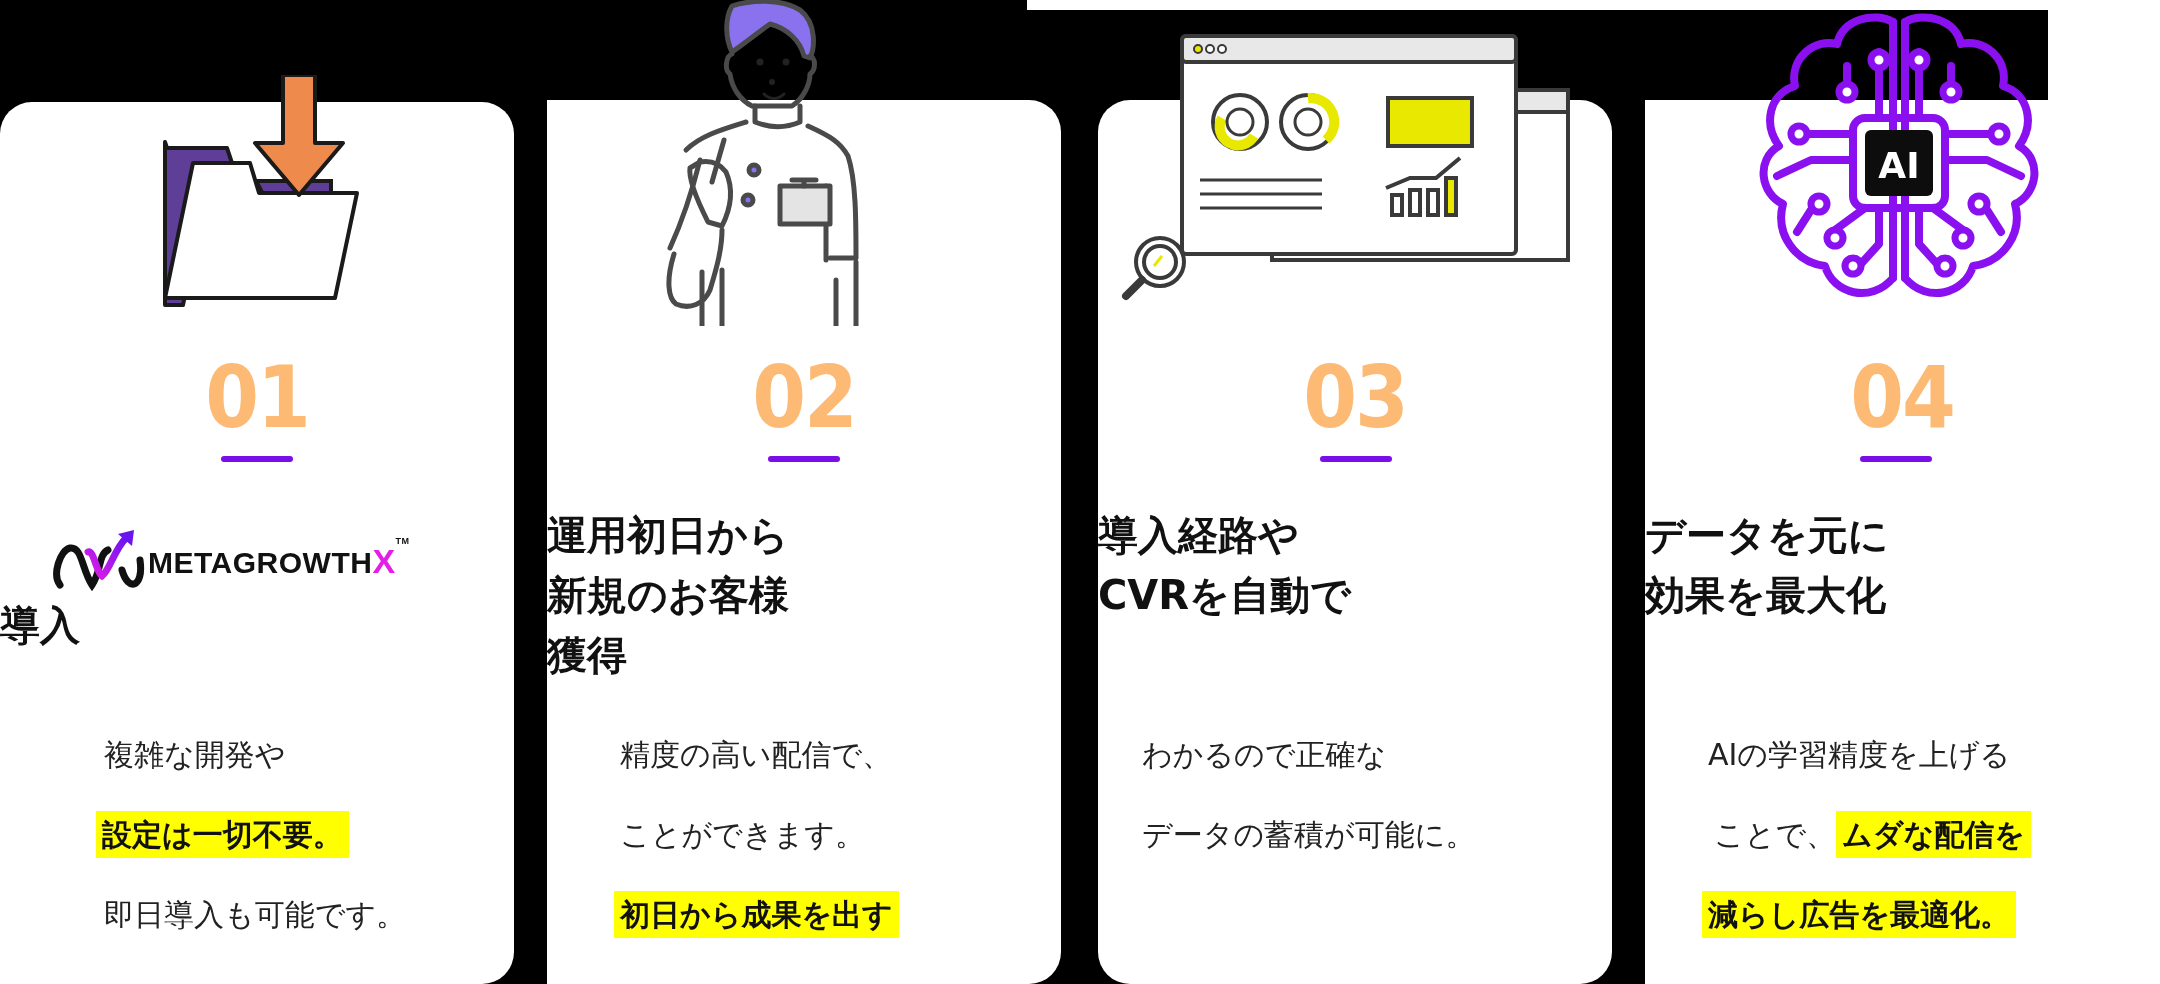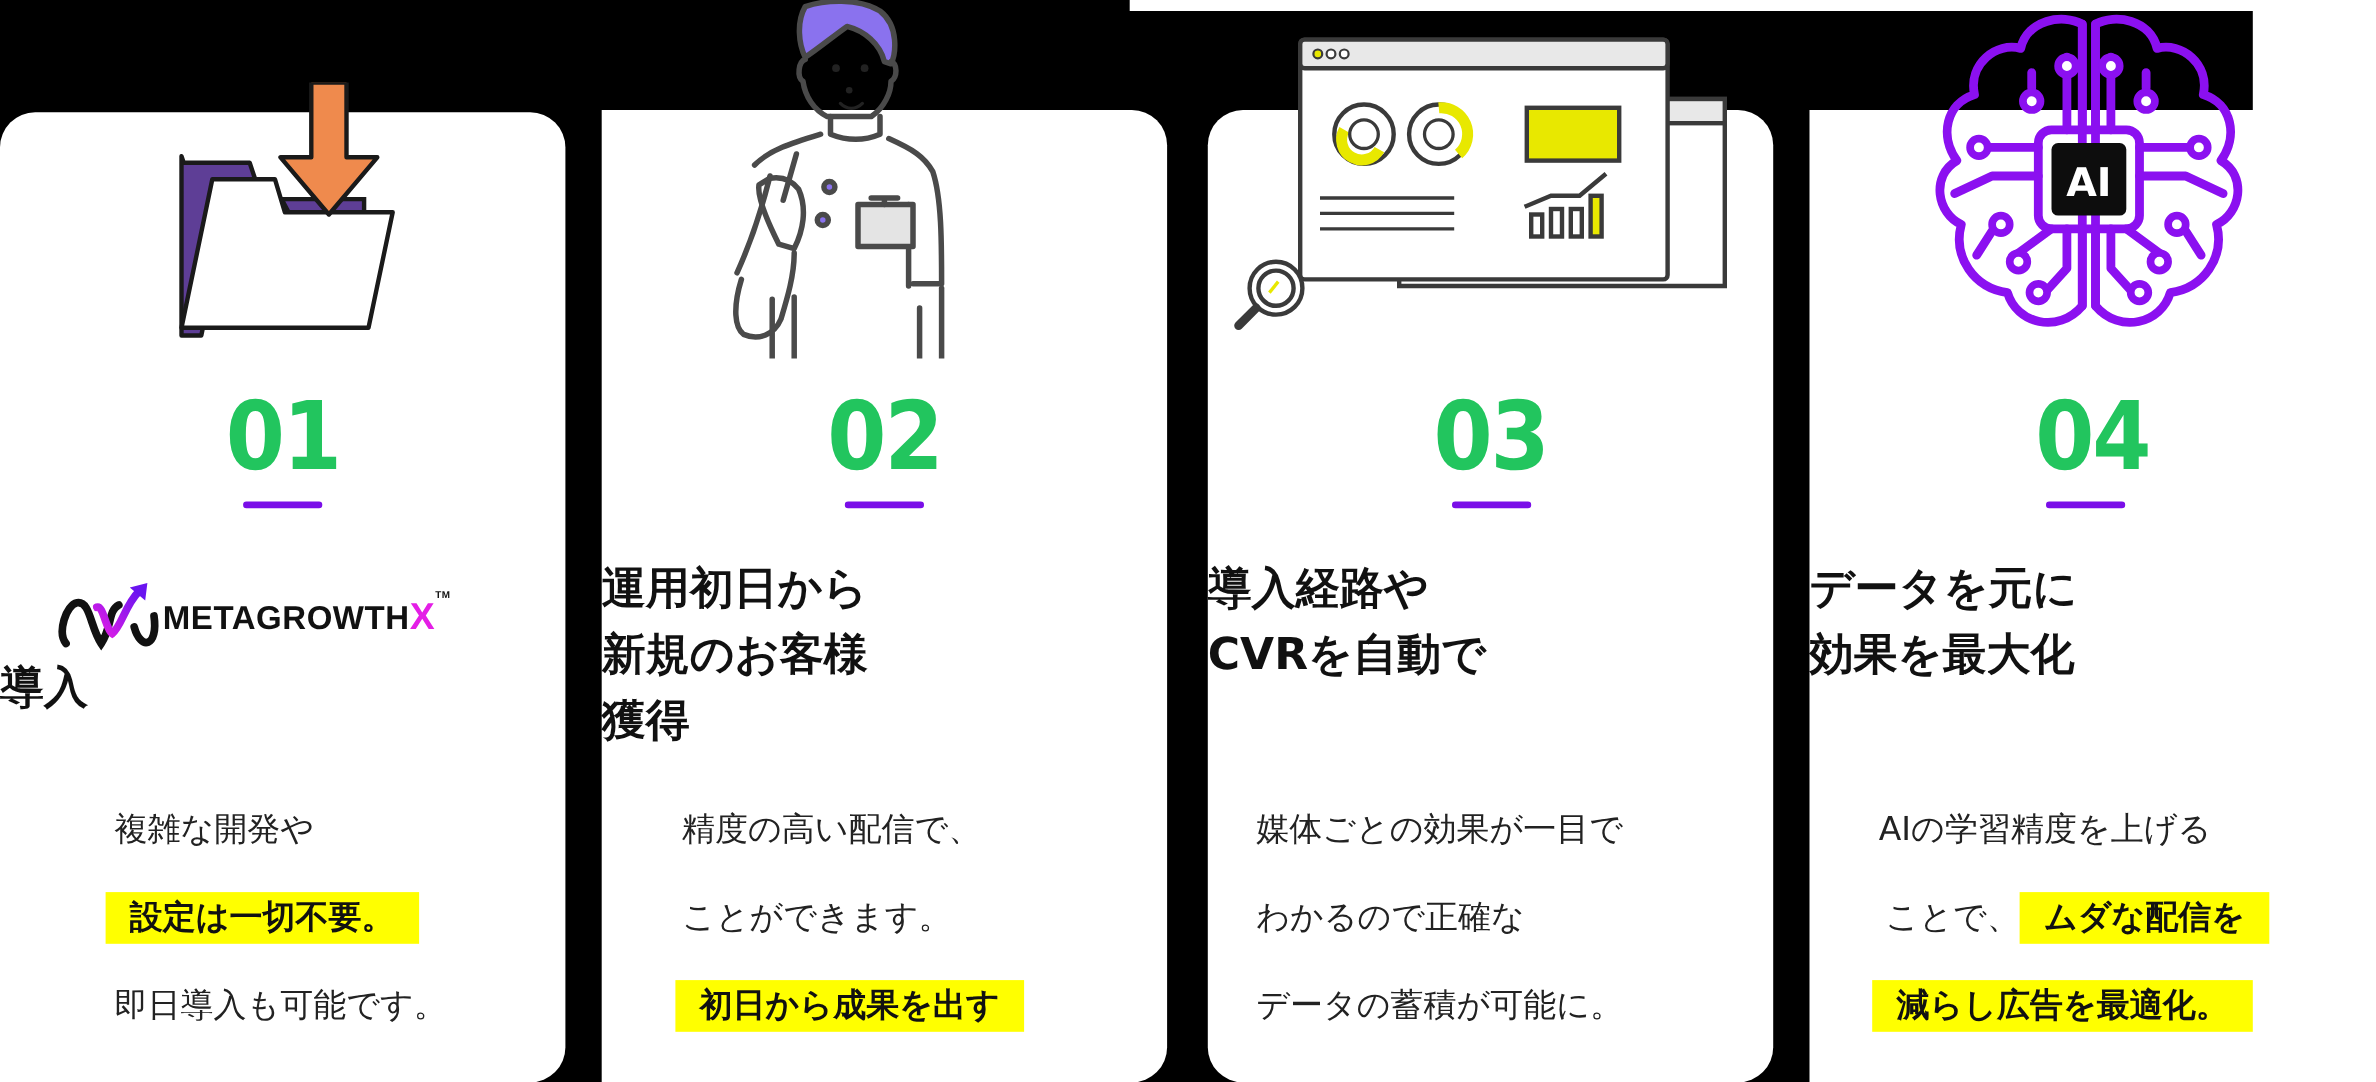--- a/index.html
+++ b/index.html
@@ -5,25 +5,25 @@
   html,body{margin:0;padding:0;}
   body{width:2160px;height:984px;background:#000;position:relative;overflow:hidden;font-family:"DejaVu Sans","Liberation Sans",sans-serif;}
   .strip-top{position:absolute;left:1027px;top:0;width:1133px;height:10px;background:#fff;}
   .strip-right{position:absolute;left:2048px;top:0;width:112px;height:984px;background:#fff;}
   .card{position:absolute;top:100px;height:884px;background:#fff;width:514px;}
   .c1{left:0;top:102px;height:882px;border-radius:32px 32px 32px 0;}
   .c2{left:547px;border-radius:0 32px 32px 0;}
   .c3{left:1098px;border-radius:32px 32px 32px 32px;}
   .c4{left:1645px;width:515px;border-radius:0;}
   .illus{position:absolute;}
-  .num{position:absolute;width:300px;text-align:center;top:352px;font-family:"DejaVu Sans Condensed","DejaVu Sans",sans-serif;font-weight:bold;font-size:86px;line-height:90px;color:#22c55e;letter-spacing:-2px;}
+  .num{position:absolute;width:300px;text-align:center;top:352px;font-family:"DejaVu Sans Condensed","DejaVu Sans",sans-serif;font-weight:bold;font-size:86px;line-height:90px;color:#fdba74;letter-spacing:-2px;}
   .uline{position:absolute;top:456px;width:72px;height:6px;border-radius:3px;background:#7a0ee8;}
   .title{position:absolute;width:514px;font-weight:bold;font-size:40px;line-height:60px;color:#111;}
   .body{position:absolute;font-size:30px;line-height:80px;color:#222;white-space:nowrap;}
-  .hl{background:#ffff00;font-weight:bold;color:#111;padding:6px 22px;}
+  .hl{background:#ffff00;font-weight:bold;color:#111;padding:6px 6px;}
   .logo{position:absolute;left:52px;top:530px;display:flex;align-items:center;}
   .logo-text{font-family:"Liberation Sans",sans-serif;font-weight:bold;font-size:30px;color:#111;letter-spacing:0.5px;}
   .logo-x{color:#e41ee6;font-size:34px;}
   .logo-tm{font-size:9px;vertical-align:top;position:relative;top:-6px;color:#111;}
 </style>
 </head>
 <body>
 
 <div class="strip-top"></div>
 <div class="strip-right"></div>
@@ -130,21 +130,20 @@
   <circle cx="102" cy="19" r="4" fill="#fff" stroke="#3a3a3a" stroke-width="2"></circle>
   <path d="M34,236 L42,226" stroke="#e8e800" stroke-width="3"></path>
 </svg>
 <div class="num" style="left:1205px">03</div>
 <div class="uline" style="left:1320px"></div>
 <div class="title" style="left:1098px;top:505px;">
   <div>導入経路や</div>
   <div>CVRを自動で</div>
 </div>
 <div class="body" style="left:1142px;top:715px;">
-  <div><span>媒体ごとの効果が一目で</span></div>
   <div><span>わかるので正確な</span></div>
   <div><span>データの蓄積が可能に。</span></div>
 </div>
 
 <div class="card c4"></div>
 <svg class="illus" style="left:1755px;top:8px" width="290" height="298" viewBox="0 0 290 298">
   <g fill="none" stroke="#8b10f0" stroke-width="8" stroke-linecap="round" stroke-linejoin="round">
     <path d="M138,14 C120,4 88,10 82,36 C60,30 34,50 40,78 C14,86 8,116 24,138 C0,152 6,186 28,196 C20,226 40,254 70,258 C78,286 116,296 138,270 Z"></path>
     <path d="M150,14 C168,4 200,10 206,36 C228,30 254,50 248,78 C274,86 280,116 264,138 C288,152 282,186 260,196 C268,226 248,254 218,258 C210,286 172,296 150,270 Z"></path>
     <rect x="98" y="110" width="92" height="90" rx="12"></rect>

